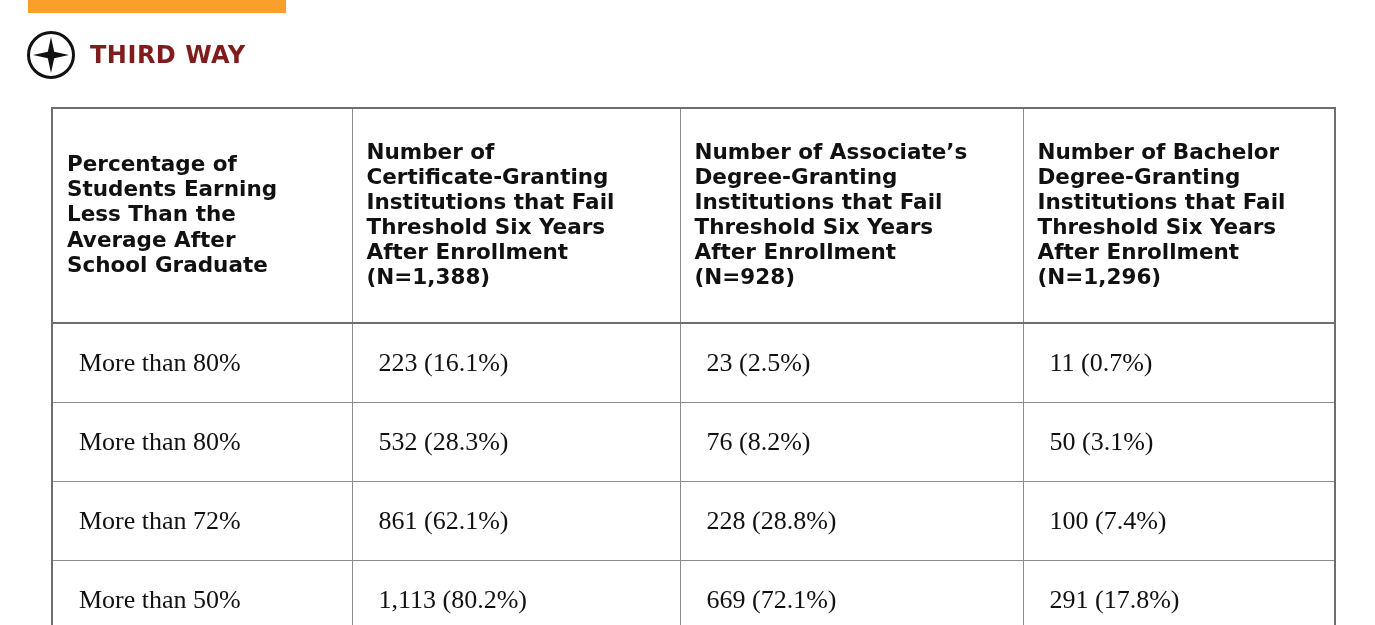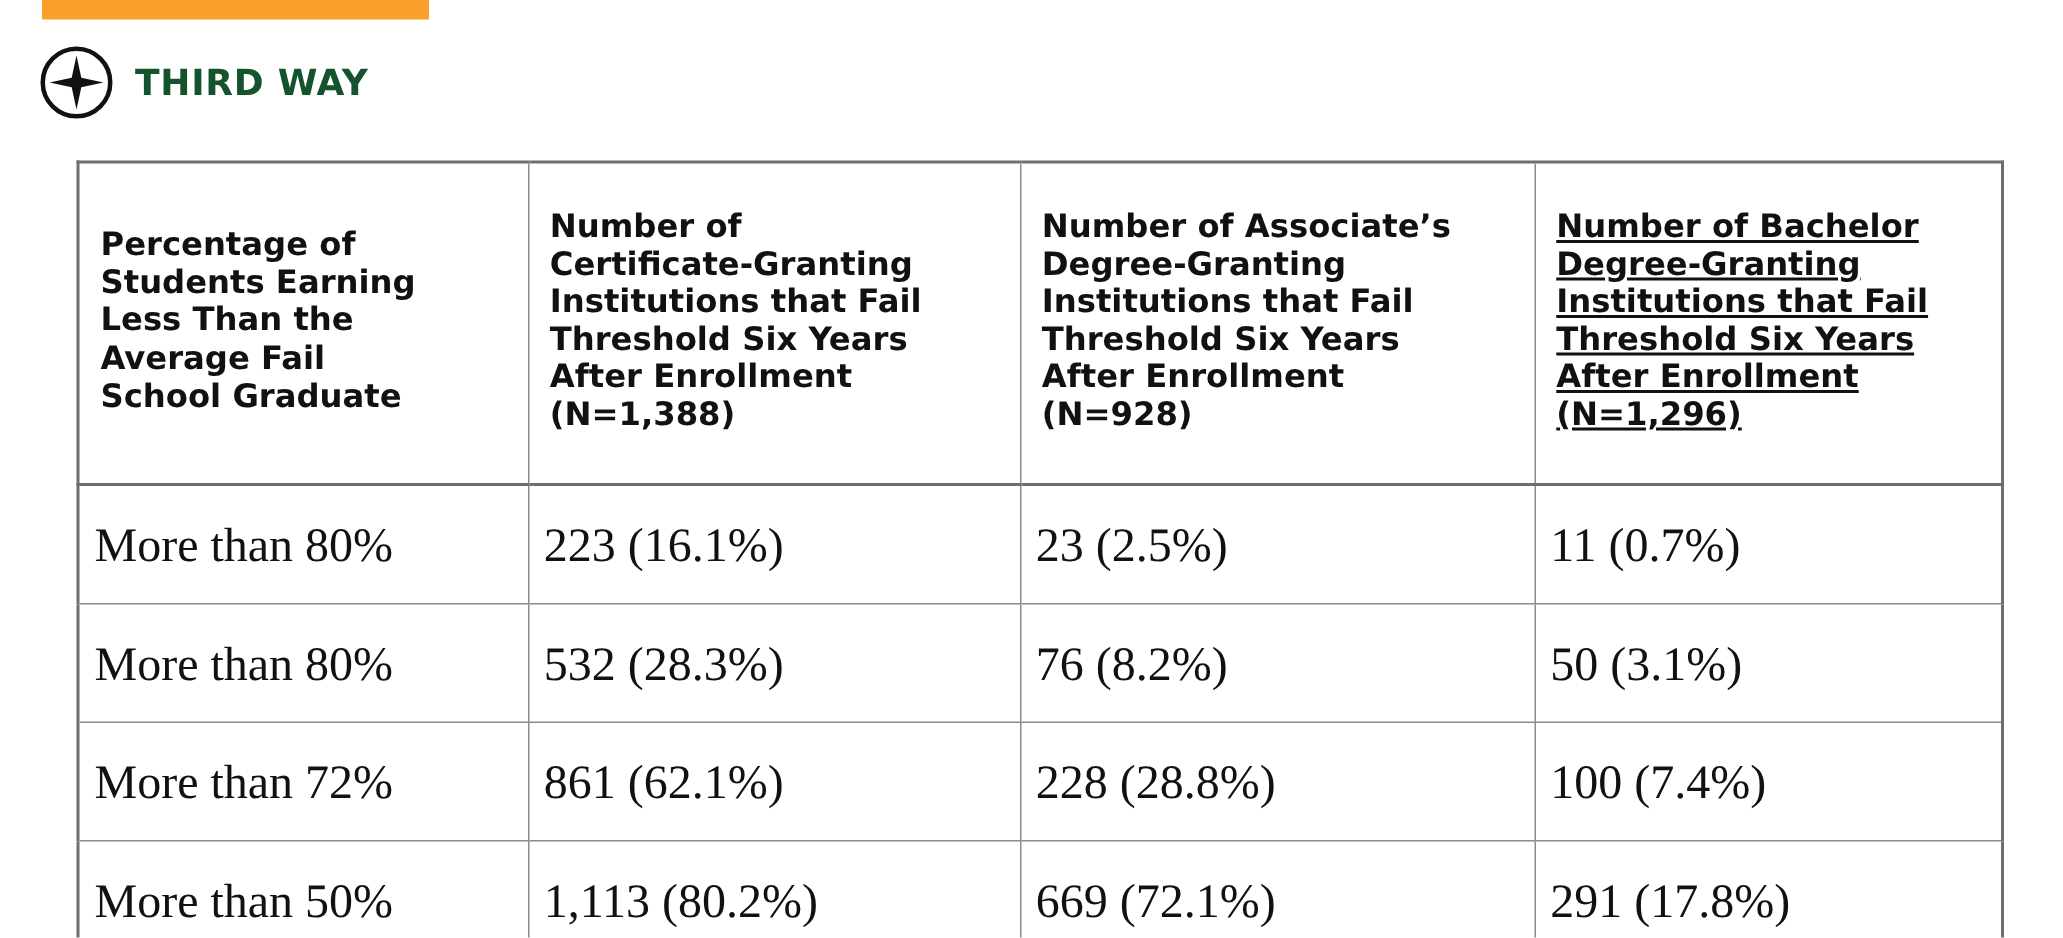--- a/index.html
+++ b/index.html
@@ -43,21 +43,21 @@
   .brand-mark {
     width: 50px;
     height: 50px;
     flex: 0 0 auto;
   }
   .brand-name {
     font-family: "DejaVu Sans", sans-serif;
     font-weight: bold;
     font-size: 24px;
     letter-spacing: 0.5px;
-    color: #14532d;
+    color: #7f1d1d;
   }
 
   
   .table-wrap {
     position: absolute;
     top: 107px;
     left: 51px;
     width: 1283px;
   }
   table.data-table {
@@ -86,39 +86,39 @@
     box-sizing: border-box;
   }
   table.data-table thead th:first-child {
     border-left: 2px solid #6e6e6e;
   }
   table.data-table thead th:last-child {
     border-right: 2px solid #6e6e6e;
   }
   table.data-table tbody td {
     font-family: "Liberation Serif", serif;
-    font-size: 32px;
+    font-size: 26px;
     color: #111111;
     height: 66px;
-    padding: 6px 10px;
+    padding: 6px 26px;
   }
   table.data-table tbody tr:last-child td {
     border-bottom: 2px solid #6e6e6e;
   }
   table.data-table tbody td:first-child {
     border-left: 2px solid #6e6e6e;
   }
   table.data-table tbody td:last-child {
     border-right: 2px solid #6e6e6e;
   }
 
   .col-1 { width: 300px; }
   .col-2 { width: 328px; }
   .col-3 { width: 343px; }
-  .col-4 { width: 312px; text-decoration: underline; }
+  .col-4 { width: 312px; }
 
   .hdr-line { display: block; }
 </style>
 </head>
 <body>
 
 <div class="page">
 
   <div class="accent-bar"></div>
 
@@ -133,21 +133,21 @@
   </div>
 
   <div class="table-wrap">
     <table class="data-table">
       <thead>
         <tr>
           <th class="col-1">
             <span class="hdr-line">Percentage of</span>
             <span class="hdr-line">Students Earning</span>
             <span class="hdr-line">Less Than the</span>
-            <span class="hdr-line">Average Fail</span>
+            <span class="hdr-line">Average After</span>
             <span class="hdr-line">School Graduate</span>
           </th>
           <th class="col-2">
             <span class="hdr-line">Number of</span>
             <span class="hdr-line">Certificate-Granting</span>
             <span class="hdr-line">Institutions that Fail</span>
             <span class="hdr-line">Threshold Six Years</span>
             <span class="hdr-line">After Enrollment</span>
             <span class="hdr-line">(N=1,388)</span>
           </th>

